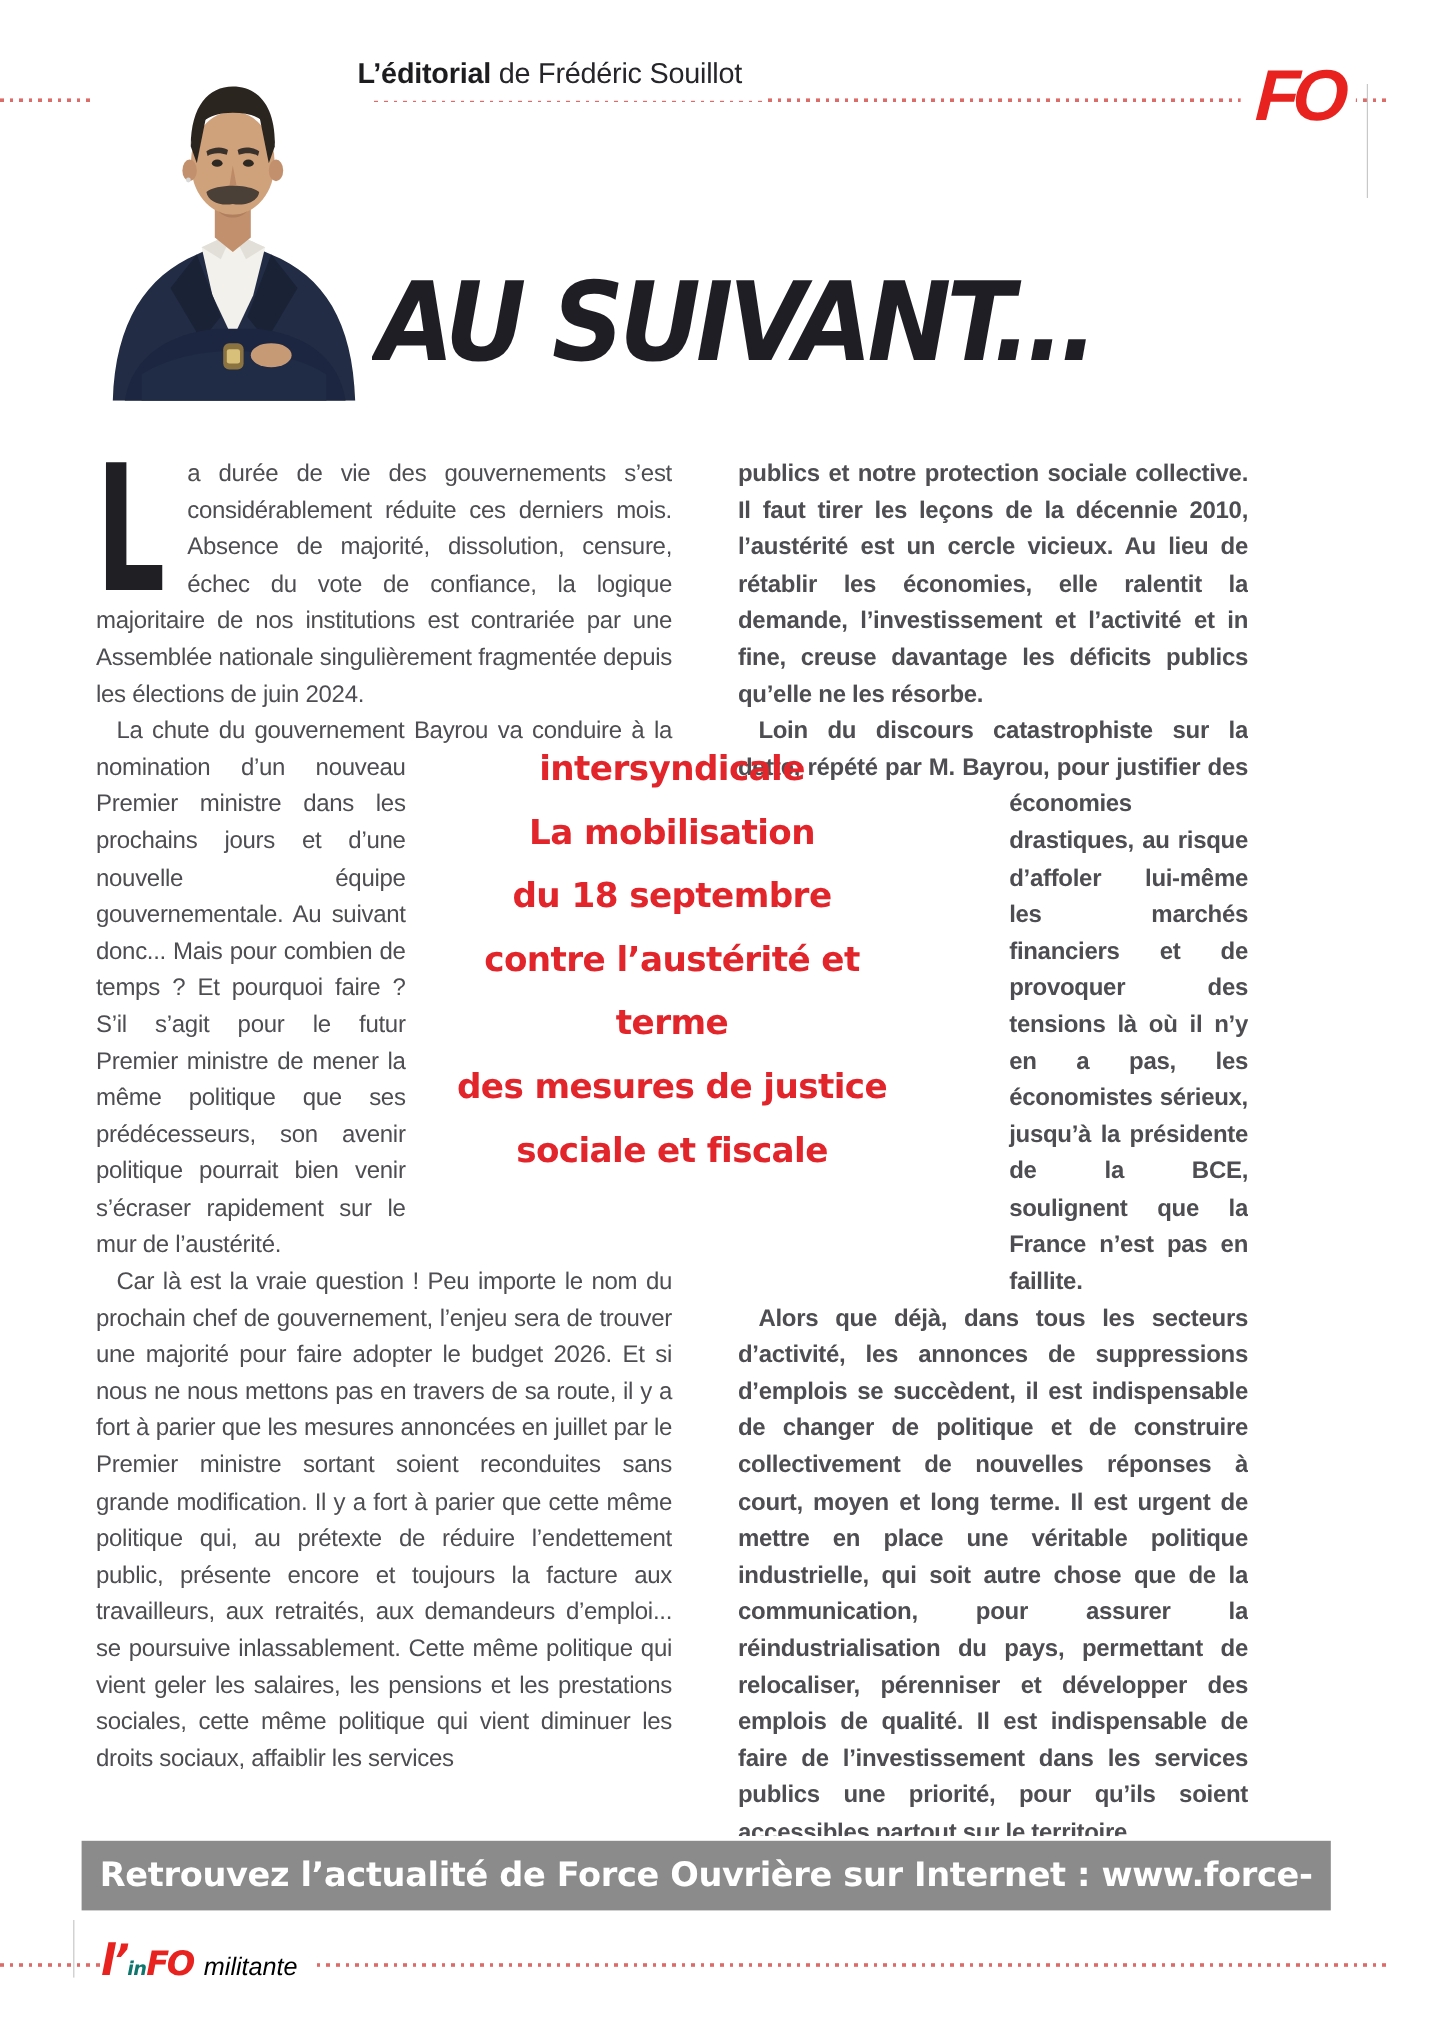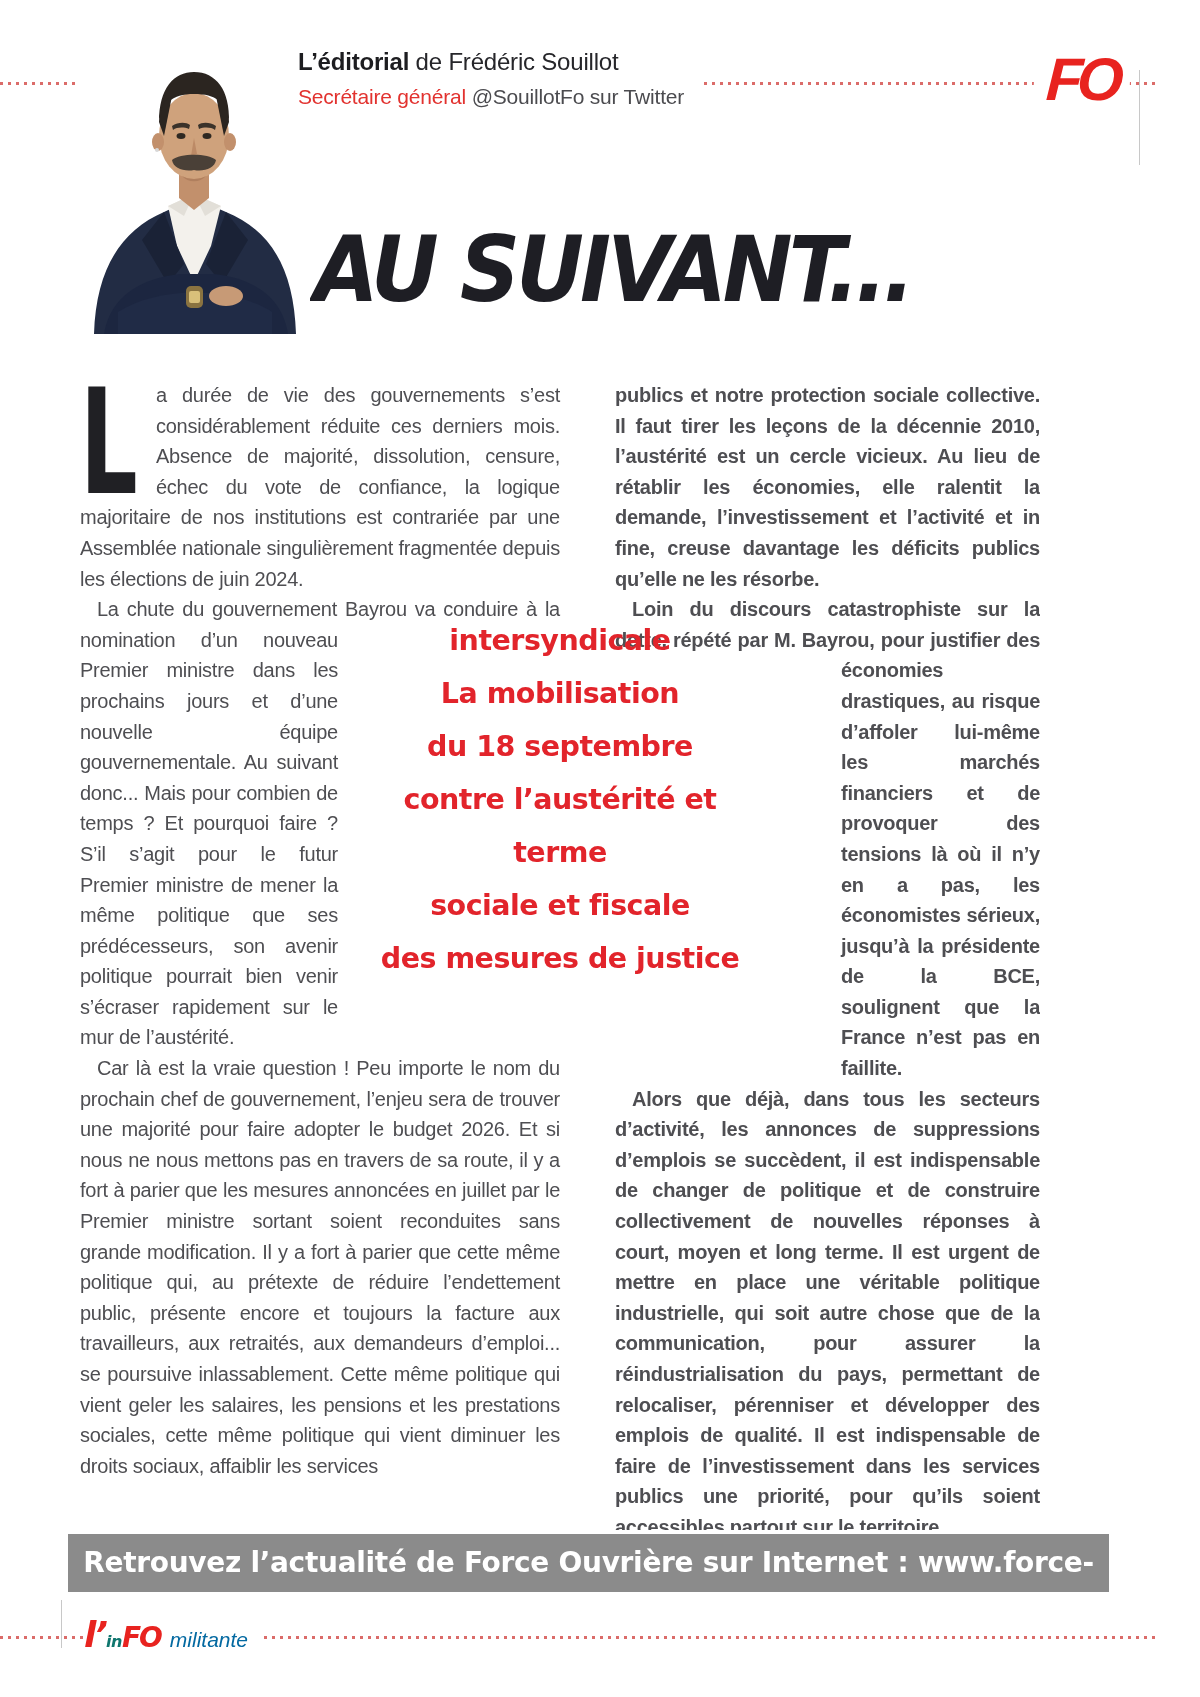--- a/index.html
+++ b/index.html
@@ -58,21 +58,21 @@
 
   
   .footer{position:absolute;left:84px;top:1614px;z-index:3;background:#fff;padding:0 14px 4px 0;
     display:flex;align-items:baseline;}
   .f-l{color:#e8231f;font-style:italic;font-weight:bold;font-size:36px;letter-spacing:-2px;
        font-family:"DejaVu Sans","Liberation Sans",sans-serif;}
   .f-in{color:#0f766e;font-style:italic;font-weight:bold;font-size:16px;letter-spacing:-0.5px;
        font-family:"DejaVu Sans","Liberation Sans",sans-serif;}
   .f-fo{color:#e8231f;font-style:italic;font-weight:bold;font-size:28px;letter-spacing:-2px;
        font-family:"DejaVu Sans","Liberation Sans",sans-serif;}
-  .f-mil{color:#0369a1;font-style:italic;font-size:21px;margin-left:9px;letter-spacing:0;}
+  .f-mil{color:#000000;font-style:italic;font-size:21px;margin-left:9px;letter-spacing:0;}
 </style>
 </head>
 <body>
 
 <div class="page">
 
   <div class="dotline" id="dot-top"></div>
   <div class="dotline" id="dot-bottom"></div>
   <div class="cropv" style="left:1139px;top:70px;height:95px;"></div>
   <div class="cropv" style="left:61px;top:1600px;height:48px;"></div>
@@ -115,21 +115,20 @@
 
       <path d="M114,94 L117,110 L111,112 Z" fill="#bc8a66"></path>
 
       <path d="M92,116 C100,109 128,109 136,116 C135,124 124,128 114,126 C104,128 93,124 92,116 Z" fill="#4a4037"></path>
       <path d="M102,132 C108,136 120,136 126,132 C120,139 108,139 102,132 Z" fill="#b07f5e"></path>
     </svg>
   </div>
 
   <div class="header-block">
     <div class="hline1"><span class="bold">L’éditorial</span><span> de Frédéric Souillot</span></div>
-    <div class="hline2"><span class="red">Secrétaire général</span><span> @SouillotFo sur Twitter</span></div>
   </div>
 
   <div class="fo-logo">FO</div>
 
   <div class="title">AU SUIVANT...</div>
 
   <div class="article">
 
     <div class="col-left">
       <p><span class="dropcap">L</span><span>a durée de vie des gouvernements s’est considérablement réduite ces derniers mois. Absence de majorité, dissolution, censure, échec du vote de confiance, la logique majoritaire de nos institutions est contrariée par une Assemblée nationale singulièrement fragmentée depuis les élections de juin 2024.</span></p>
@@ -146,22 +145,22 @@
         <span>drastiques, au risque d’affoler lui-même les marchés financiers et de provoquer des tensions là où il n’y en a pas, les économistes sérieux, jusqu’à la présidente de la BCE, soulignent que la France n’est pas en faillite.</span></p>
       <p class="ind"><span>Alors que déjà, dans tous les secteurs d’activité, les annonces de suppressions d’emplois se succèdent, il est indispensable de changer de politique et de construire collectivement de nouvelles réponses à court, moyen et long terme. Il est urgent de mettre en place une véritable politique industrielle, qui soit autre chose que de la communication, pour assurer la réindustrialisation du pays, permettant de relocaliser, pérenniser et développer des emplois de qualité. Il est indispensable de faire de l’investissement dans les services publics une priorité, pour qu’ils soient accessibles partout sur le territoire.</span></p>
       <p class="ind"><span>Le gouvernement est tombé mais pas ses projets funestes. La mobilisation intersyndicale du 18 septembre viendra réaffirmer les attentes et les revendications des travailleurs, contre l’austérité et pour des mesures de justice sociale et fiscale.</span></p>
     </div>
 
     <div class="pullquote">
       <div>intersyndicale</div>
       <div>La mobilisation</div>
       <div>du 18 septembre</div>
       <div>contre l’austérité et terme</div>
+      <div>des mesures de justice</div>
       <div>sociale et fiscale</div>
-      <div>des mesures de justice</div>
     </div>
   </div>
 
   <div class="banner">Retrouvez l’actualité de Force Ouvrière sur Internet : www.force-ouvriere.fr</div>
 
   <div class="footer">
     <span class="f-l">l’</span>
       <span class="f-in">in</span>
       <span class="f-fo">FO</span>
       <span class="f-mil">militante</span>

